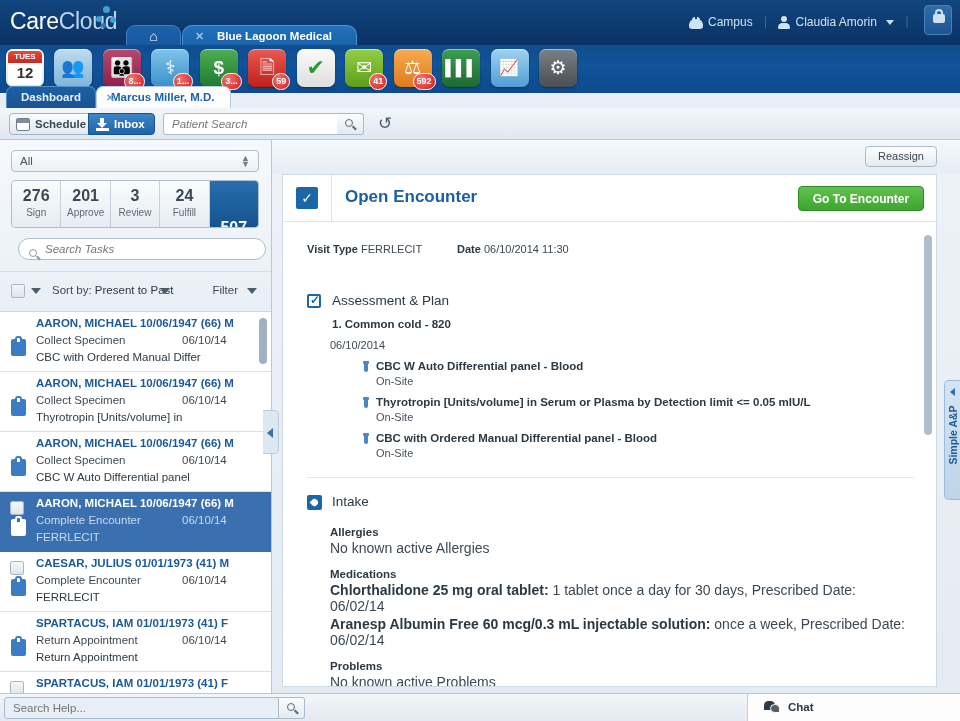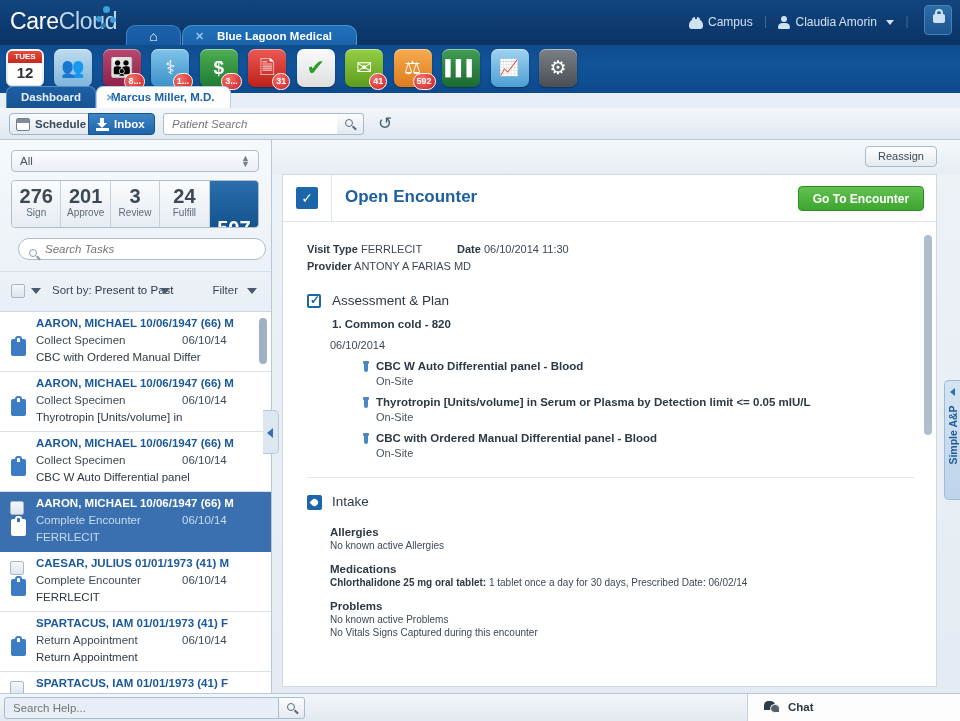--- a/index.html
+++ b/index.html
@@ -209,21 +209,21 @@
     font-size: 11.5px; color: #46525e; line-height: 20px; padding-left: 8px;
   }
   .lp-select .spin { position: absolute; right: 8px; top: 4px; color: #6f7e8c; font-size: 9px; line-height: 6px;}
   .lp-select .spin div { line-height: 6px; }
 
   .counts { position: absolute; left: 11px; top: 40px; width: 248px; height: 48px;
     border: 1px solid #aebecd; border-radius: 4px; overflow: hidden; display: flex; }
   .cnt { flex: 1; text-align: center; border-right: 1px solid #c4d0db;
     background: linear-gradient(to bottom,#fafcfd,#e6ecf2); padding-top: 5px; }
   .cnt:last-child { border-right: none; }
-  .cnt .n { font-size: 20px; font-weight: bold; color: #3c4955; line-height: 20px; }
+  .cnt .n { font-size: 16px; font-weight: bold; color: #3c4955; line-height: 20px; }
   .cnt .l { font-size: 10px; color: #5d6b78; line-height: 13px; }
   .cnt.sel { background: linear-gradient(to bottom,#2a6ead,#14538e); }
   .cnt.sel .n, .cnt.sel .l { color: #ffffff; margin-top: 32px; }
 
   .tasksearch {
     position: absolute; left: 18px; top: 98px; width: 248px; height: 22px;
     background: #fff; border: 1px solid #aebecd; border-radius: 11px;
     font-size: 11.5px; font-style: italic; color: #9aa8b5; line-height: 20px;
     padding-left: 26px; outline: none; font-family: "Liberation Sans", sans-serif;
   }
@@ -328,21 +328,21 @@
      background:#4a86c4; border-radius:0 0 2px 2px; }
   .order .oname { margin-left: 14px; font-size: 11.5px; font-weight: bold; color: #2c3944; }
   .order .osite { margin-left: 14px; margin-top: 3px; font-size: 11px; color: #46525e; }
 
   .sect2-div { margin-top: 18px; border-top: 1px solid #e3e9ef; }
   .intake-cb { position: absolute; left: 0; top: 1px; width: 15px; height: 15px;
     background: #1a66a8; border-radius: 2px; }
   .intake-cb::after { content:""; position:absolute; left:4px; top:4px; width:7px; height:7px;
     background:#fff; border-radius: 50% 50% 50% 0; transform: rotate(45deg);}
   .ssub { margin: 12px 0 0 23px; font-size: 11.5px; font-weight: bold; color: #2c3944; }
-  .sval { margin: 2px 0 0 23px; font-size: 10px; color: #3c4955; }
+  .sval { margin: 2px 0 0 23px; font-size: 14px; color: #3c4955; }
   .sval b { color: #2c3944; }
 
   .main-scroll { position: absolute; right: 4px; top: 60px; width: 8px; height: 200px;
     background: #aebecd; border-radius: 4px; }
 
   .sidetab { position: absolute; right: 0; top: 240px; width: 16px; height: 120px;
     background: linear-gradient(to bottom,#d5e4f2,#bed4ea);
     border: 1px solid #9dbbd8; border-right: none; border-radius: 5px 0 0 5px; }
   .sidetab .ar { position: absolute; left: 5px; top: 7px;
     width:0;height:0;border-top:4px solid transparent;border-bottom:4px solid transparent;
@@ -422,21 +422,21 @@
         <div class="cal-num">12</div>
       </div>
       <div class="tbicon ic-ppl"><span class="glyph">👥</span></div>
       <div class="tbicon ic-grp"><span class="glyph">👪</span>
         <span class="badge">8...</span></div>
       <div class="tbicon ic-clin"><span class="glyph">⚕</span>
         <span class="badge">1...</span></div>
       <div class="tbicon ic-money"><span class="glyph" style="font-weight:bold;">$</span>
         <span class="badge">3...</span></div>
       <div class="tbicon ic-doc"><span class="glyph">🗎</span>
-        <span class="badge">31</span></div>
+        <span class="badge">59</span></div>
       <div class="tbicon ic-check"><span class="glyph" style="font-size:22px;">✔</span></div>
       <div class="tbicon ic-mail"><span class="glyph">✉</span>
         <span class="badge">41</span></div>
       <div class="tbicon ic-bag"><span class="glyph">⚖</span>
         <span class="badge">592</span></div>
       <div class="tbicon ic-book"><span class="glyph" style="font-size:15px;">▌▌▌</span></div>
       <div class="tbicon ic-chart"><span class="glyph" style="font-size:16px;">📈</span></div>
       <div class="tbicon ic-gear"><span class="glyph">⚙</span></div>
     </div>
   </div>
@@ -621,24 +621,20 @@
       <div class="card-body">
         <div class="meta">
           <div class="r1">
             <span class="lbl">Visit Type</span>
             <span>FERRLECIT</span>
           </div>
           <div class="r1b">
             <span class="lbl">Date</span>
             <span>06/10/2014 11:30</span>
           </div>
-          <div class="r2">
-            <span class="lbl">Provider</span>
-            <span>ANTONY A FARIAS MD</span>
-          </div>
         </div>
 
         <div class="sect">
           <div class="sect-head">
             <span class="sect-cb">
                 <span class="tick">✓</span>
               </span>
             <span class="sect-title">Assessment &amp; Plan</span>
           </div>
           <div class="dx">1. Common cold - 820</div>
@@ -668,20 +664,23 @@
             <span class="intake-cb"></span>
             <span class="sect-title">Intake</span>
           </div>
           <div class="ssub">Allergies</div>
           <div class="sval">No known active Allergies</div>
 
           <div class="ssub">Medications</div>
           <div class="sval">
             <b>Chlorthalidone 25 mg oral tablet:</b><span> 1 tablet once a day for 30 days, Prescribed Date: 06/02/14</span>
           </div>
+          <div class="sval">
+            <b>Aranesp Albumin Free 60 mcg/0.3 mL injectable solution:</b><span> once a week, Prescribed Date: 06/02/14</span>
+          </div>
 
           <div class="ssub">Problems</div>
           <div class="sval">No known active Problems</div>
 
           <div class="sval">No Vitals Signs Captured during this encounter</div>
         </div>
       </div>
 
       <div class="main-scroll"></div>
     </div>

